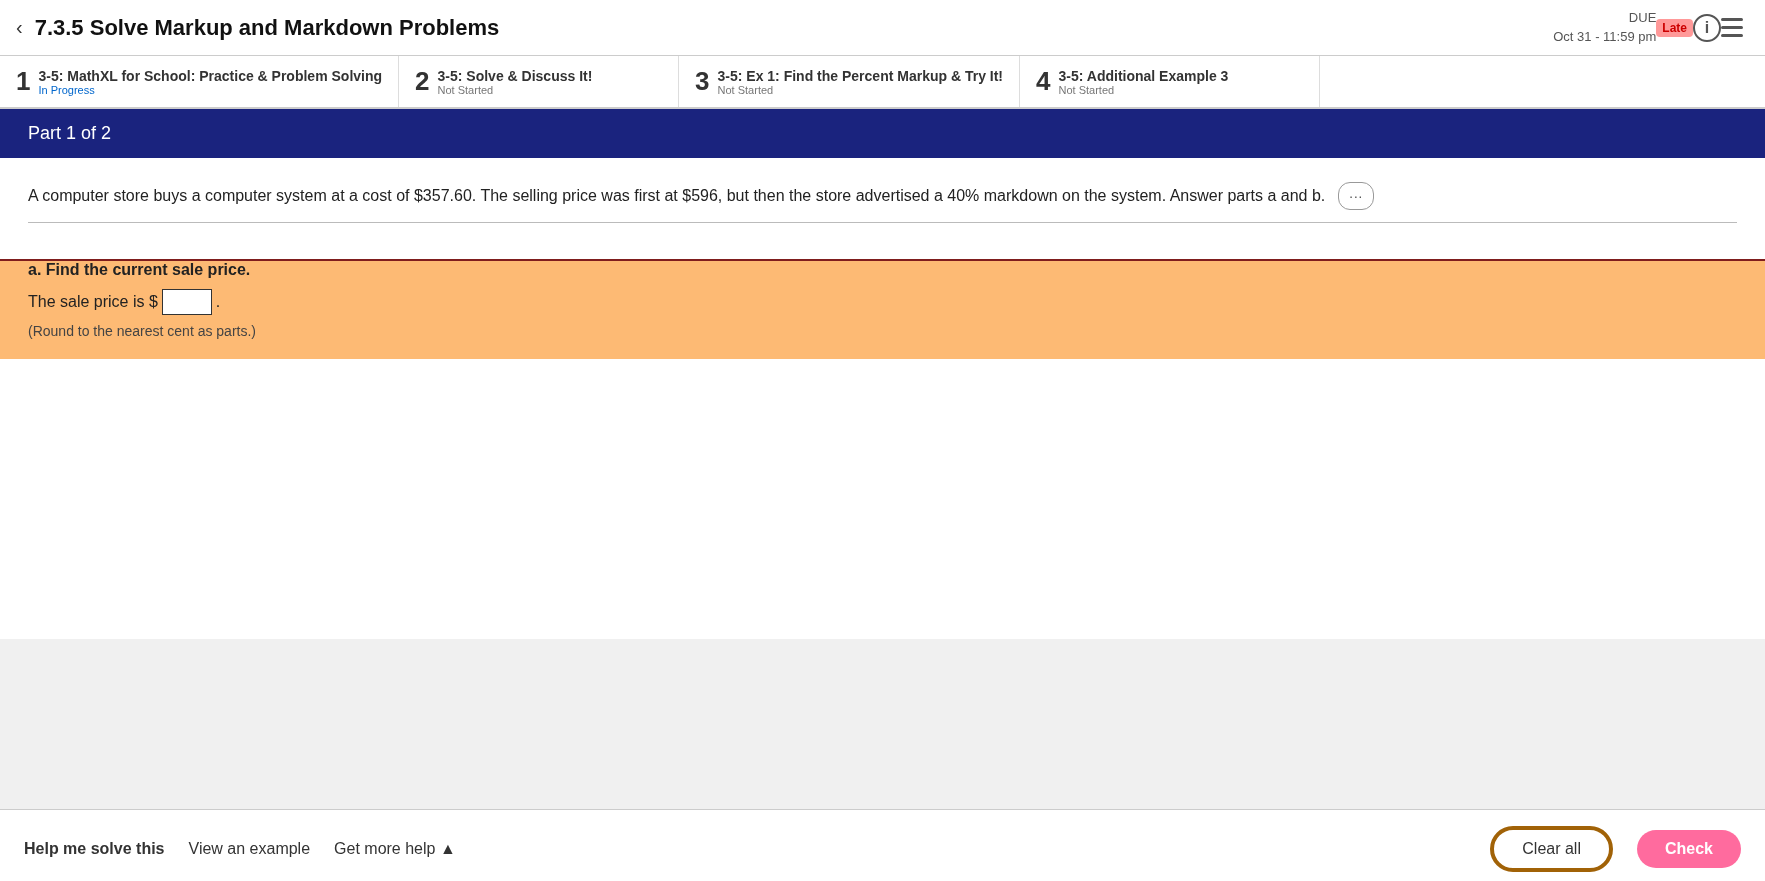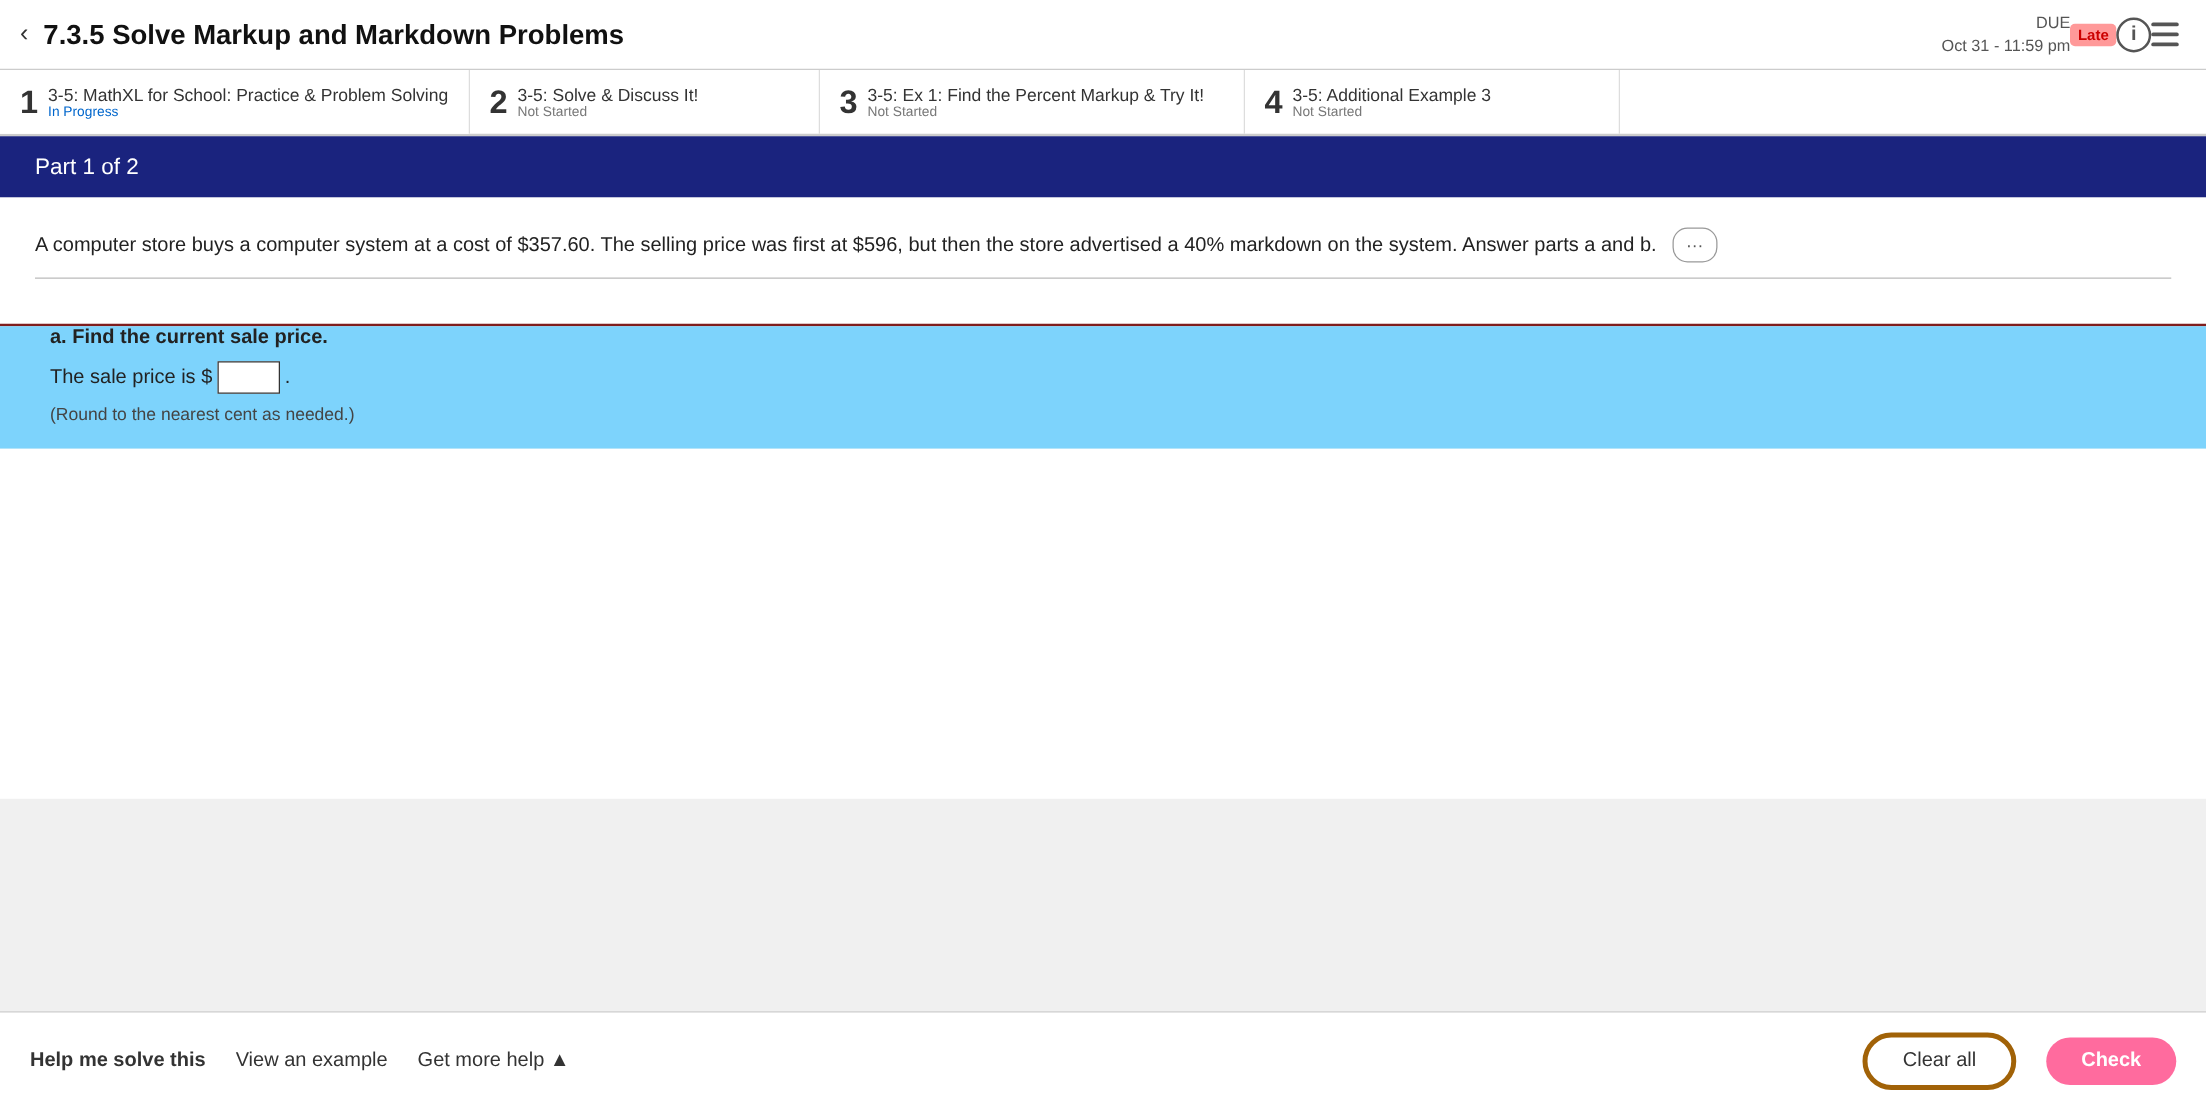--- a/index.html
+++ b/index.html
@@ -111,21 +111,21 @@
       color: #333;
       margin-right: 8px;
       flex-shrink: 0;
     }
     .step-info {
       display: flex;
       flex-direction: column;
     }
     .step-name {
       font-size: 14px;
-      font-weight: normal;
+      font-weight: bold;
       color: #333;
     }
     .step-status {
       font-size: 11px;
       color: #777;
     }
     .step-status.in-progress {
       color: #0066cc;
     }
     .step-item:nth-child(1) {
@@ -182,22 +182,22 @@
       margin-left: 8px;
     }
     .divider-line {
       border: none;
       border-top: 1px solid #bbb;
       margin: 8px 0 20px 0;
     }
 
     
     .part-section {
-      padding: 0 28px 20px 40px;
-      background: #7dd3fc;
+      padding: 0 28px 20px 28px;
+      background: #fdba74;
     }
     .part-label {
       font-size: 16px;
       font-weight: bold;
       color: #222;
       margin-bottom: 10px;
     }
     .answer-line {
       font-size: 16px;
       color: #222;
@@ -351,21 +351,21 @@
     <hr class="divider-line">
   </div>
 
   <div class="part-section">
     <p class="part-label">a. Find the current sale price.</p>
     <div class="answer-line">
       <span>The sale price is $</span>
       <span class="answer-input"></span>
       <span>.</span>
     </div>
-    <p class="answer-note">(Round to the nearest cent as needed.)</p>
+    <p class="answer-note">(Round to the nearest cent as parts.)</p>
   </div>
 
   <div class="content-spacer"></div>
 
 </div>
 
 <div class="bottom-toolbar">
   <button class="help-btn">Help me solve this</button>
   <button class="view-example-btn">View an example</button>
   <button class="get-more-help-btn">Get more help ▲</button>

